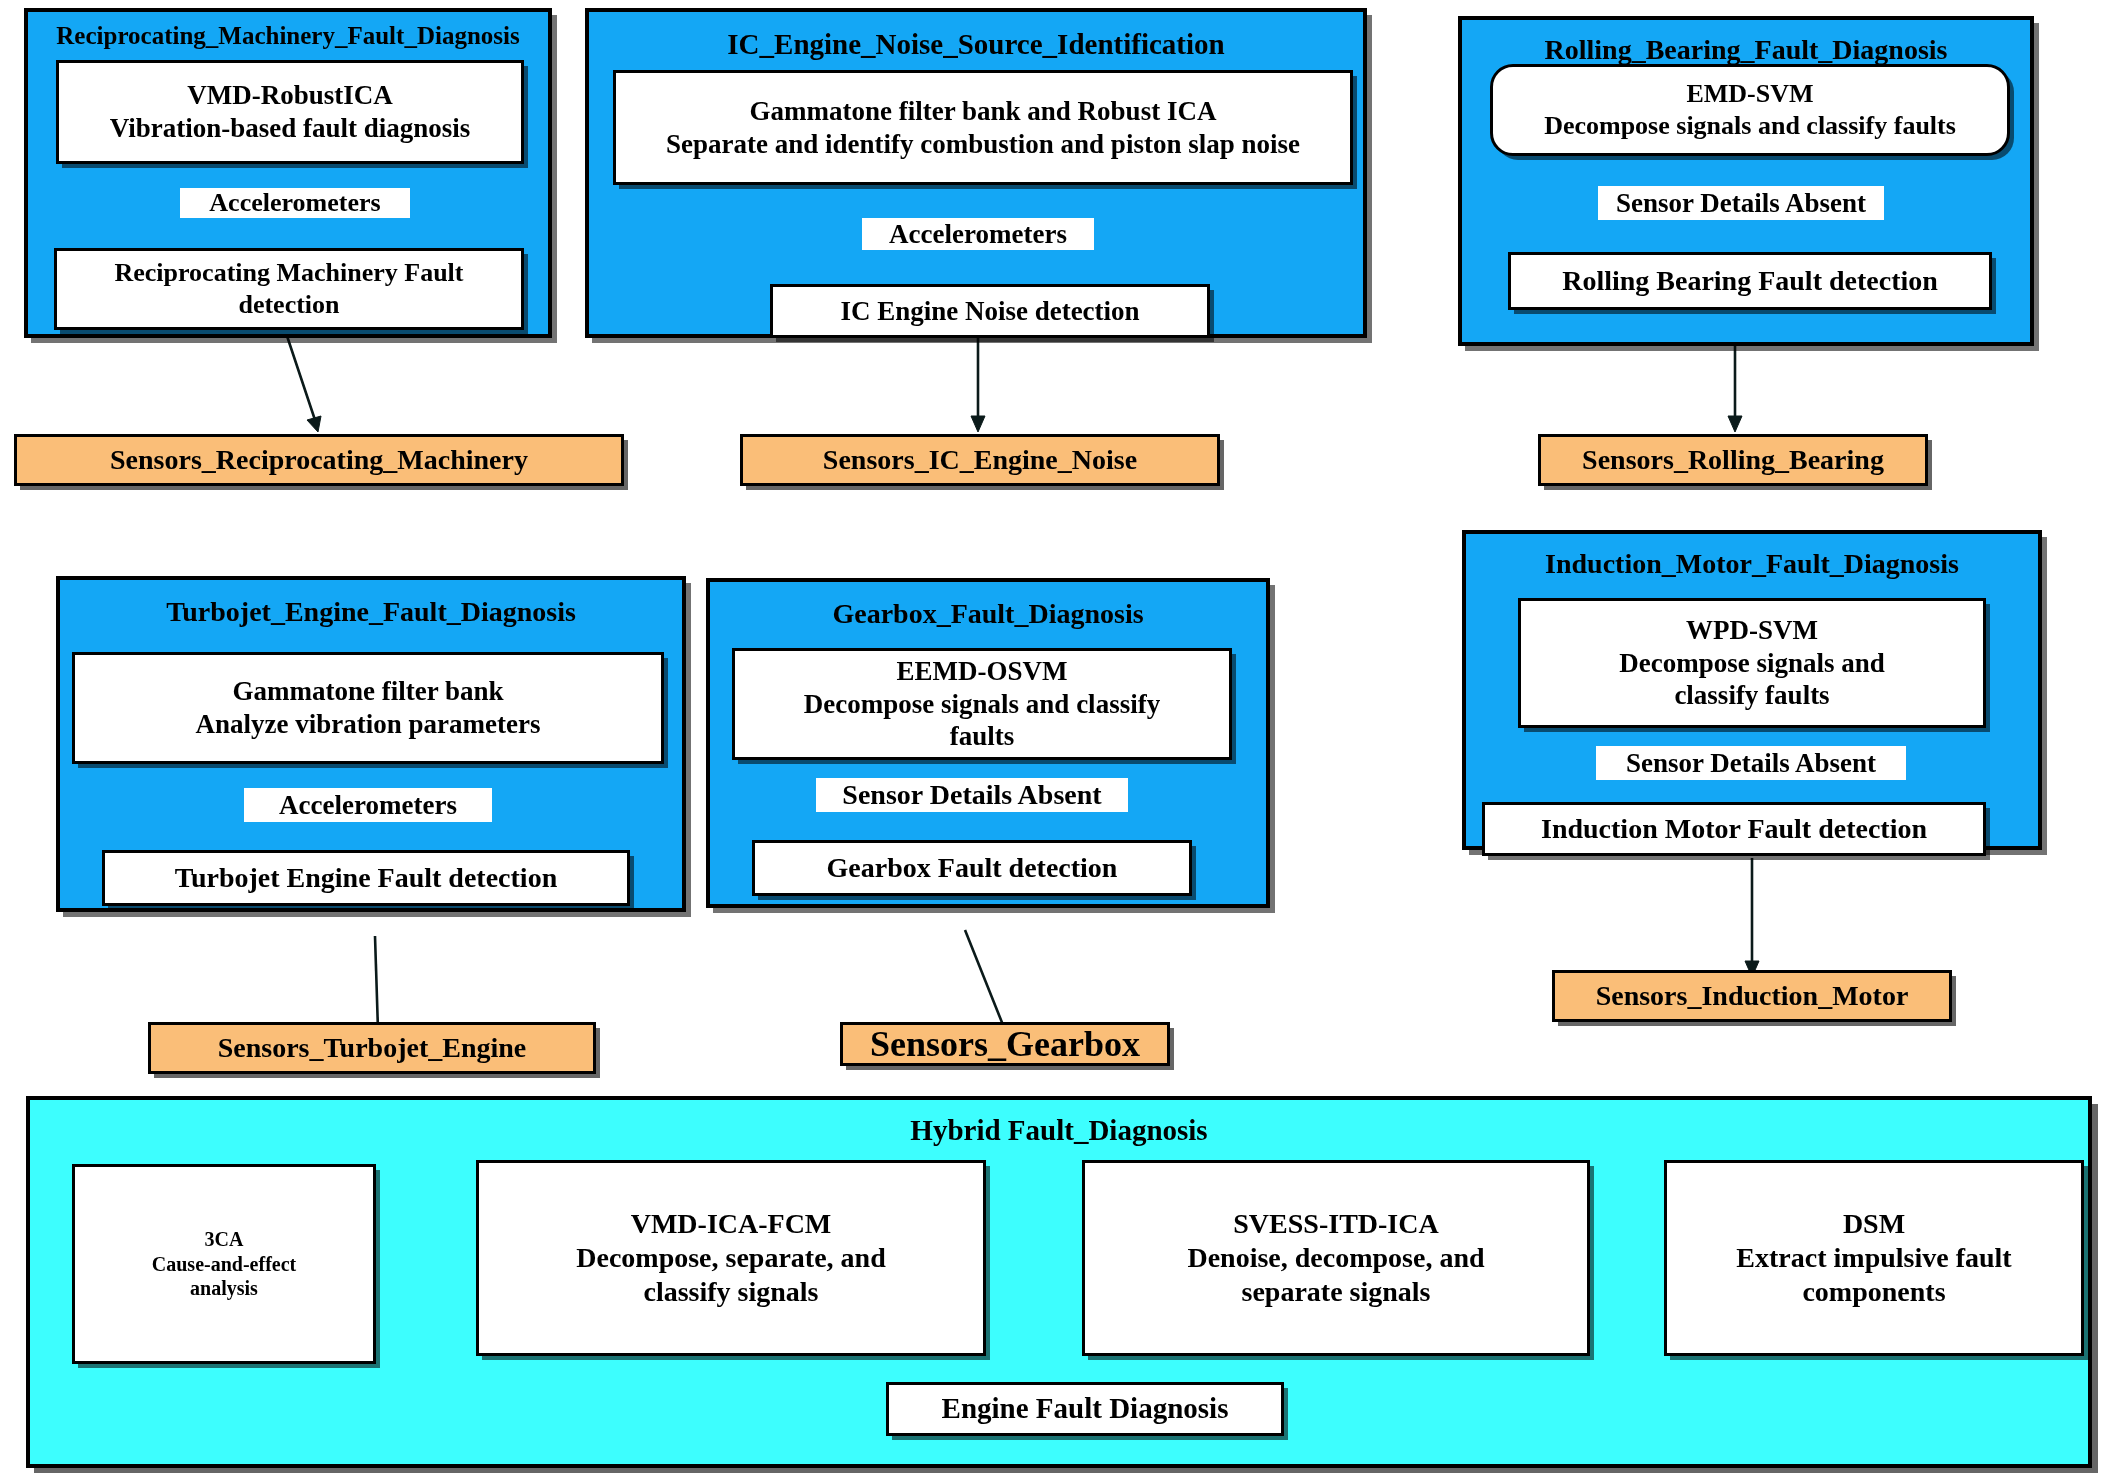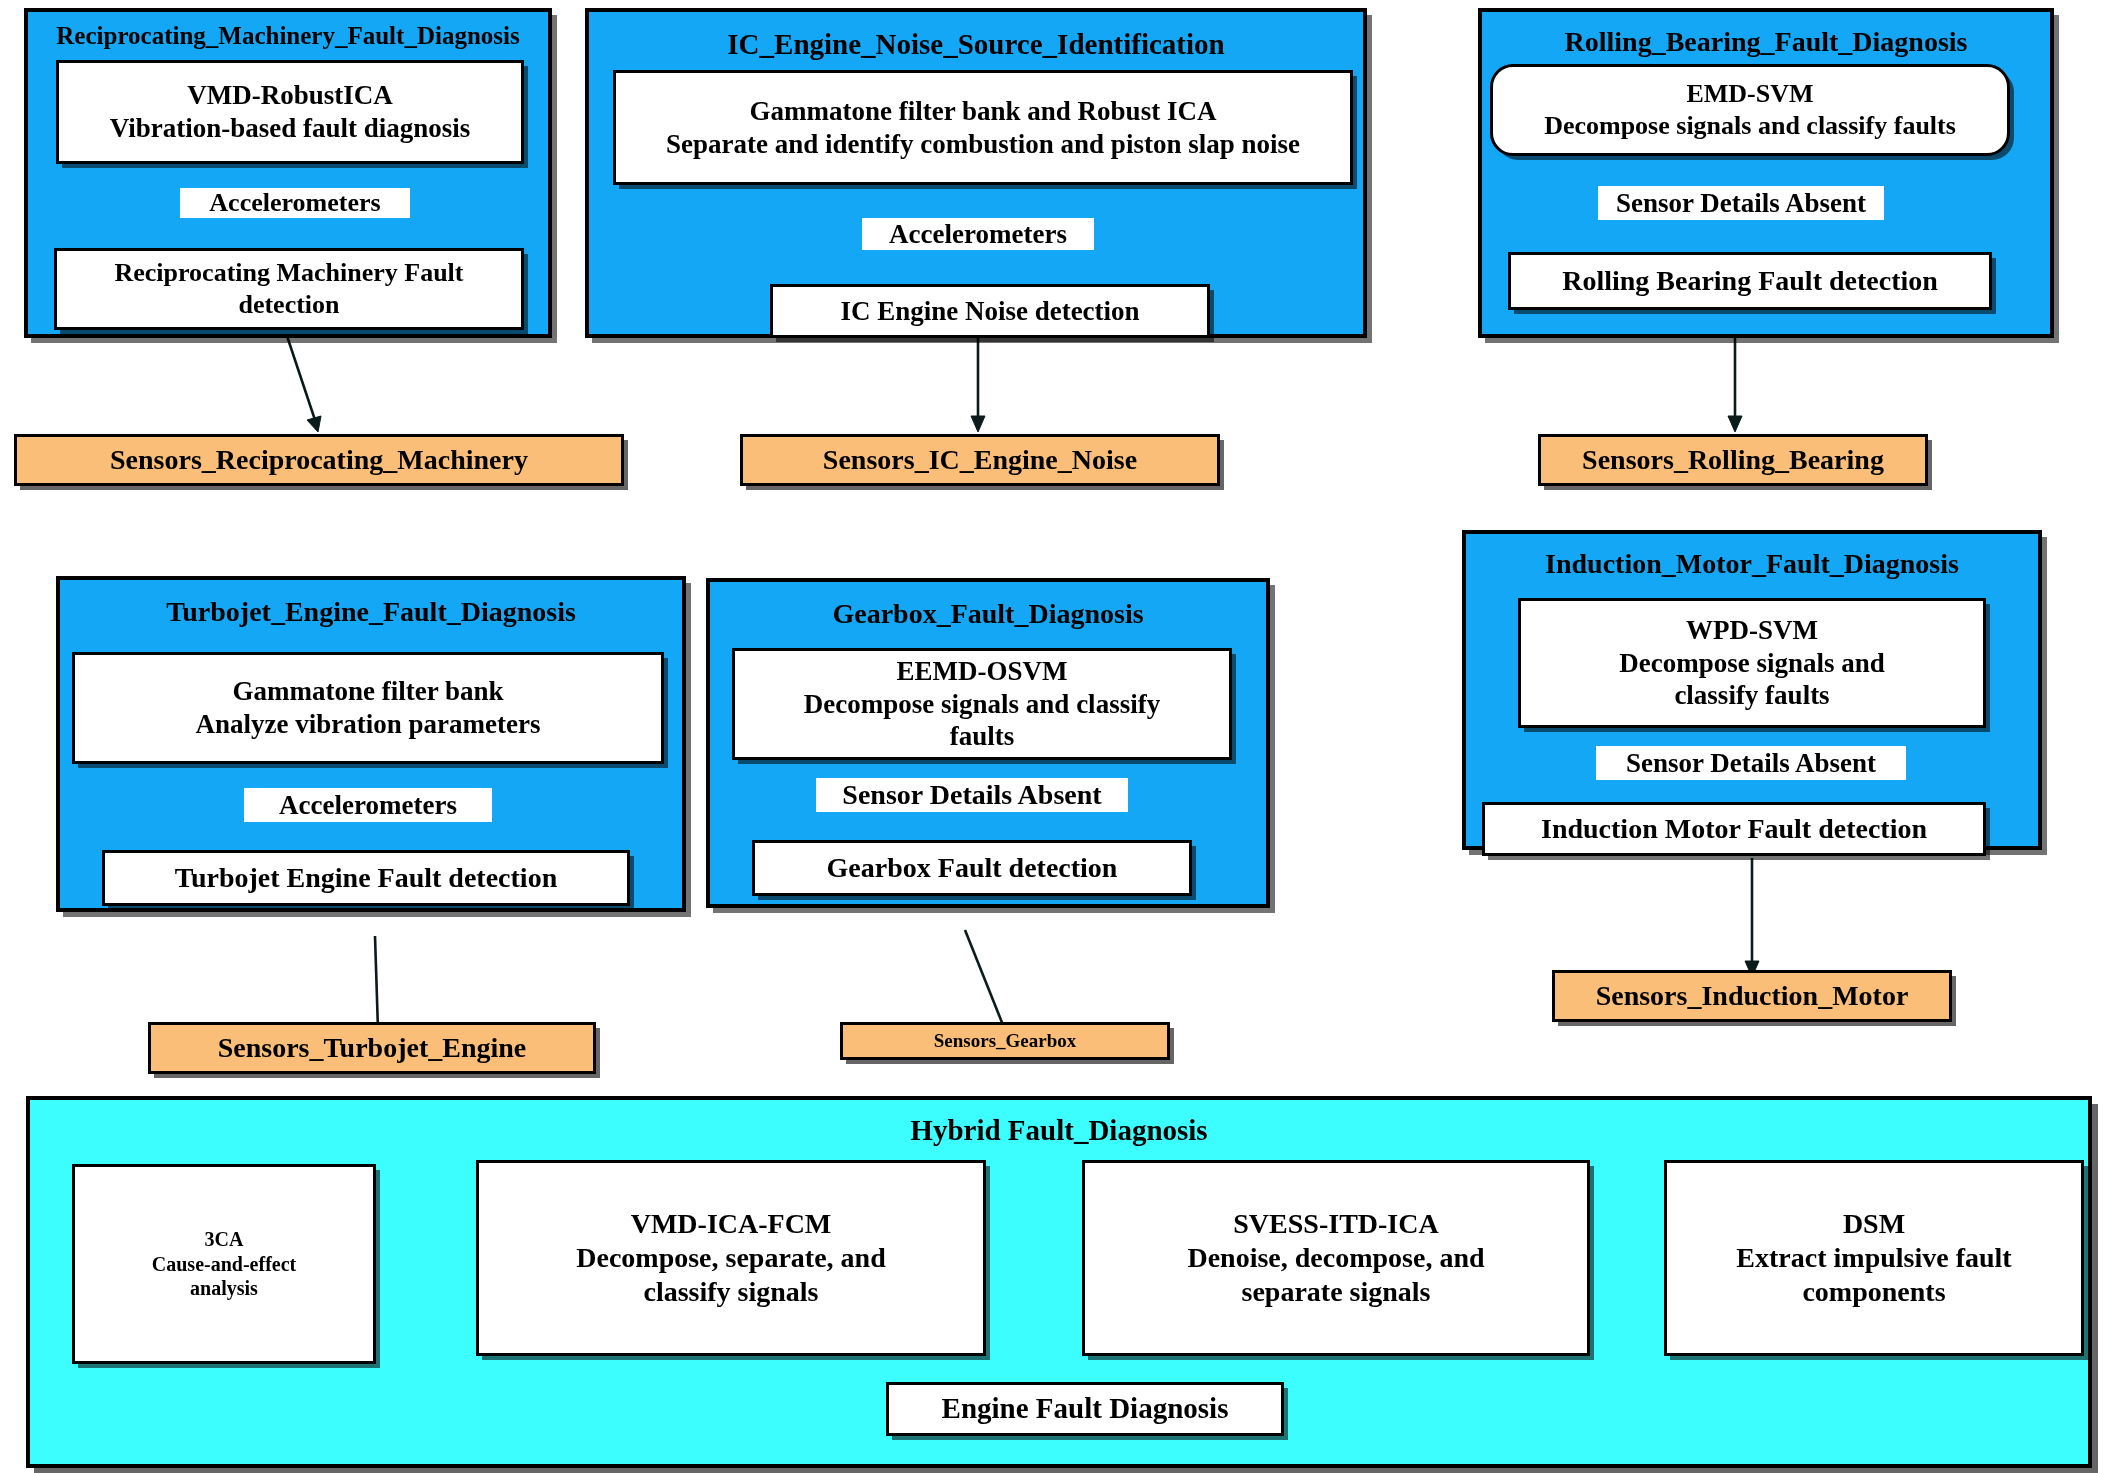--- a/index.html
+++ b/index.html
@@ -186,21 +186,21 @@
     </div>
   </div>
   <div class="abs edge-label" style="left:862px; top:218px; width:232px; height:32px; font-size:27px;">Accelerometers</div>
   <div class="abs sensor" style="left:740px; top:434px; width:480px; height:52px; font-size:28px;">Sensors_IC_Engine_Noise</div>
   <div class="abs node" style="left:770px; top:284px; width:440px; height:54px; font-size:27px;">
     <div>
       <span class="l1">IC Engine Noise detection</span>
     </div>
   </div>
 
-  <div class="abs cluster" style="left:1458px; top:8px; width:576px; height:330px;margin-left:20px;">
+  <div class="abs cluster" style="left:1458px; top:16px; width:576px; height:330px;">
     <div class="cluster-title" style="top:14px; font-size:28px;">Rolling_Bearing_Fault_Diagnosis</div>
   </div>
   <div class="abs node" style="left:1490px; top:64px; width:520px; height:92px; font-size:26px;border-radius:23px;">
     <div>
       <span class="l1">EMD-SVM</span>
       <span class="l2">Decompose signals and classify faults</span>
     </div>
   </div>
   <div class="abs edge-label" style="left:1598px; top:186px; width:286px; height:34px; font-size:27px;">Sensor Details Absent</div>
   <div class="abs node" style="left:1508px; top:252px; width:484px; height:58px; font-size:28px;">
@@ -236,21 +236,21 @@
       <span class="l2">Decompose signals and classify</span>
       <span class="l2">faults</span>
     </div>
   </div>
   <div class="abs edge-label" style="left:816px; top:778px; width:312px; height:34px; font-size:28px;">Sensor Details Absent</div>
   <div class="abs node" style="left:752px; top:840px; width:440px; height:56px; font-size:28px;">
     <div>
       <span class="l1">Gearbox Fault detection</span>
     </div>
   </div>
-  <div class="abs sensor" style="left:840px; top:1022px; width:330px; height:38px; font-size:19px;">Sensors_Gearbox</div>
+  <div class="abs sensor" style="left:840px; top:1022px; width:330px; height:44px; font-size:36px;">Sensors_Gearbox</div>
 
   <div class="abs cluster" style="left:1462px; top:530px; width:580px; height:320px;">
     <div class="cluster-title" style="top:14px; font-size:28px;">Induction_Motor_Fault_Diagnosis</div>
   </div>
   <div class="abs node" style="left:1518px; top:598px; width:468px; height:130px; font-size:27px;">
     <div>
       <span class="l1">WPD-SVM</span>
       <span class="l2">Decompose signals and</span>
       <span class="l2">classify faults</span>
     </div>

